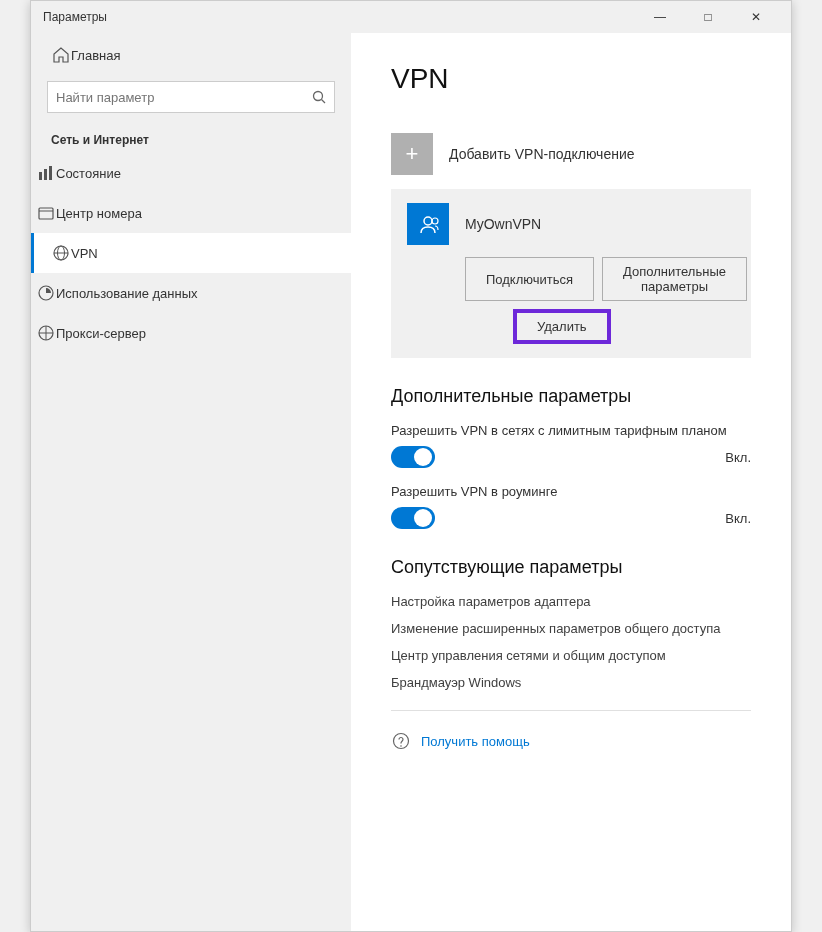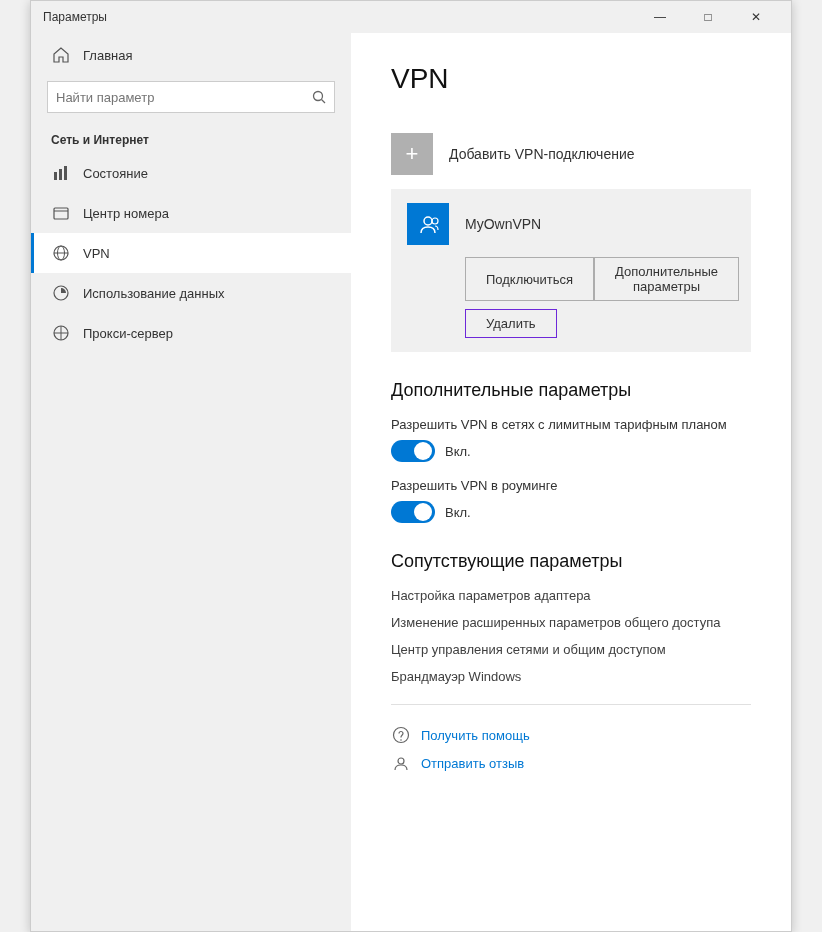--- a/index.html
+++ b/index.html
@@ -91,25 +91,25 @@
     }
     .sidebar-section-title {
       padding: 8px 20px 6px 20px;
       font-size: 12px;
       font-weight: 600;
       color: #333;
     }
     .nav-item {
       display: flex;
       align-items: center;
-      padding: 10px 20px;
-      cursor: pointer;
-      font-size: 13px;
-      color: #333;
-      gap: 12px;
+      padding: 10px 5px;
+      cursor: pointer;
+      font-size: 13px;
+      color: #333;
+      gap: 0;
       position: relative;
     }
     .nav-item.active {
       background: white;
       border-left: 3px solid #0078d4;
       padding-left: 17px;
     }
     .nav-icon {
       width: 20px;
       height: 20px;
@@ -170,20 +170,21 @@
       height: 42px;
       background: #0078d4;
       display: flex;
       align-items: center;
       justify-content: center;
       flex-shrink: 0;
     }
     .vpn-name { font-size: 14px; color: #333; }
     .vpn-buttons {
       display: flex;
+      gap: 8px;
       margin-top: 12px;
       padding-left: 58px;
     }
     .btn-connect {
       padding: 6px 20px;
       background: #f0f0f0;
       border: 1px solid #adadad;
       font-size: 13px;
       cursor: pointer;
       color: #333;
@@ -192,24 +193,25 @@
       padding: 6px 20px;
       background: #f0f0f0;
       border: 1px solid #adadad;
       font-size: 13px;
       cursor: pointer;
       color: #333;
     }
     .btn-delete {
       padding: 6px 20px;
       background: #f0f0f0;
-      border: 1px solid #6d28d9;
-      font-size: 13px;
-      cursor: pointer;
-      color: #333;
+      border: 4px solid #6d28d9;
+      font-size: 13px;
+      cursor: pointer;
+      color: #333;
+      margin-left: 48px;
     }
     .vpn-buttons-row2 {
       display: flex;
       gap: 8px;
       margin-top: 8px;
       padding-left: 58px;
     }
     
     .section-title {
       font-size: 18px;
@@ -223,20 +225,21 @@
     }
     .toggle-desc {
       font-size: 13px;
       color: #333;
       margin-bottom: 8px;
     }
     .toggle-line {
       display: flex;
       align-items: center;
       gap: 10px;
+      justify-content: space-between;
     }
     .toggle-switch {
       width: 44px;
       height: 22px;
       background: #0078d4;
       border-radius: 11px;
       position: relative;
       cursor: pointer;
       flex-shrink: 0;
     }
@@ -442,24 +445,15 @@
       <div class="help-row">
         <div class="help-icon">
           <svg width="18" height="18" viewBox="0 0 18 18" fill="none">
             <circle cx="9" cy="9" r="7.5" stroke="#666" stroke-width="1.2" fill="none"></circle>
             <circle cx="9" cy="14" r="0.8" fill="#666"></circle>
             <path d="M9 11.5V11c0-1.5 2-2 2-3.5a2 2 0 0 0-4 0" stroke="#666" stroke-width="1.2" fill="none"></path>
           </svg>
         </div>
         <a class="help-link">Получить помощь</a>
       </div>
-      <div class="help-row">
-        <div class="help-icon">
-          <svg width="18" height="18" viewBox="0 0 18 18" fill="none">
-            <circle cx="9" cy="7" r="3" stroke="#666" stroke-width="1.2" fill="none"></circle>
-            <path d="M3 16c0-3.3 2.7-5 6-5s6 1.7 6 5" stroke="#666" stroke-width="1.2" fill="none"></path>
-          </svg>
-        </div>
-        <a class="help-link">Отправить отзыв</a>
-      </div>
     </div>
   </div>
 </div>
 
 </body></html>

